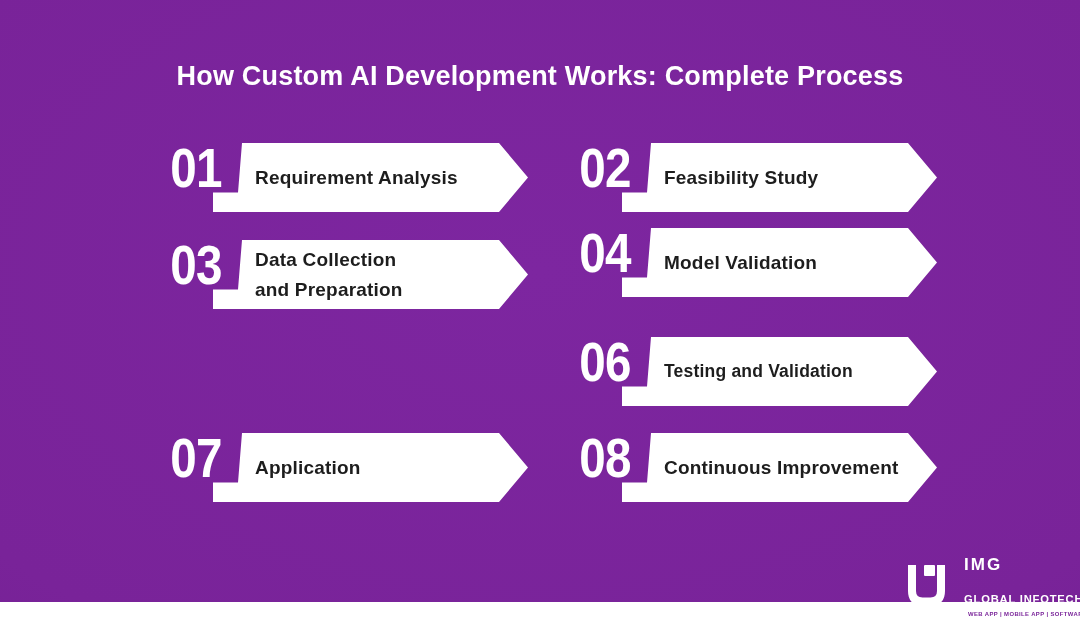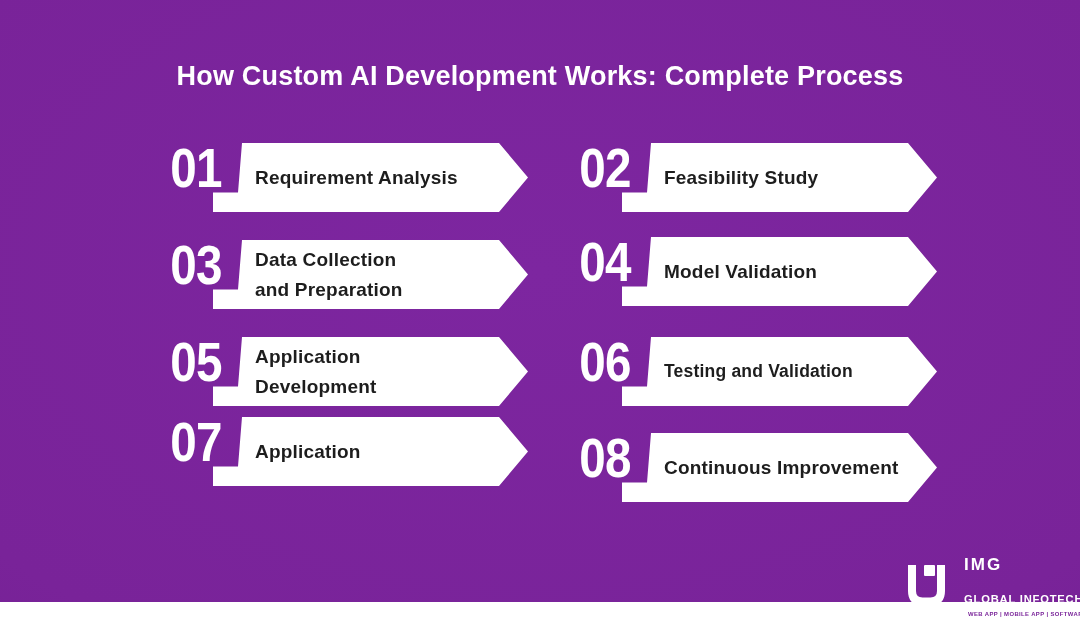--- a/index.html
+++ b/index.html
@@ -79,43 +79,36 @@
   </div>
 
   <div class="step" style="left:213px; top:240px">
     <div class="num">03</div>
     <div class="banner">
       <div class="label">Data Collection
 and Preparation</div>
     </div>
   </div>
 
-  <div class="step" style="left:622px; top:237px">
+  <div class="step" style="left:622px; top:228px">
     <div class="num">04</div>
     <div class="banner">
       <div class="label">Model Validation</div>
     </div>
   </div>
 
-  <div class="step" style="left:213px; top:337px">
-    <div class="num">05</div>
-    <div class="banner">
-      <div class="label">Application
-Development</div>
-    </div>
-  </div>
 
   <div class="step sm" style="left:622px; top:337px">
     <div class="num">06</div>
     <div class="banner">
       <div class="label">Testing and Validation</div>
     </div>
   </div>
 
-  <div class="step" style="left:213px; top:417px">
+  <div class="step" style="left:213px; top:433px">
     <div class="num">07</div>
     <div class="banner">
       <div class="label">Application</div>
     </div>
   </div>
 
   <div class="step" style="left:622px; top:433px">
     <div class="num">08</div>
     <div class="banner">
       <div class="label">Continuous Improvement</div>

